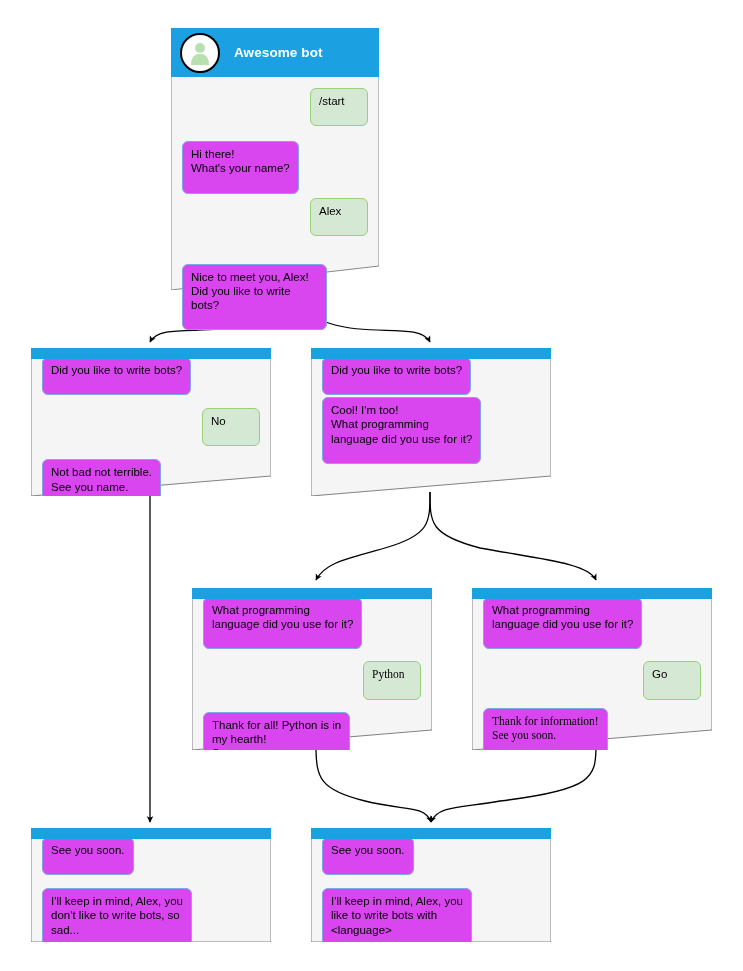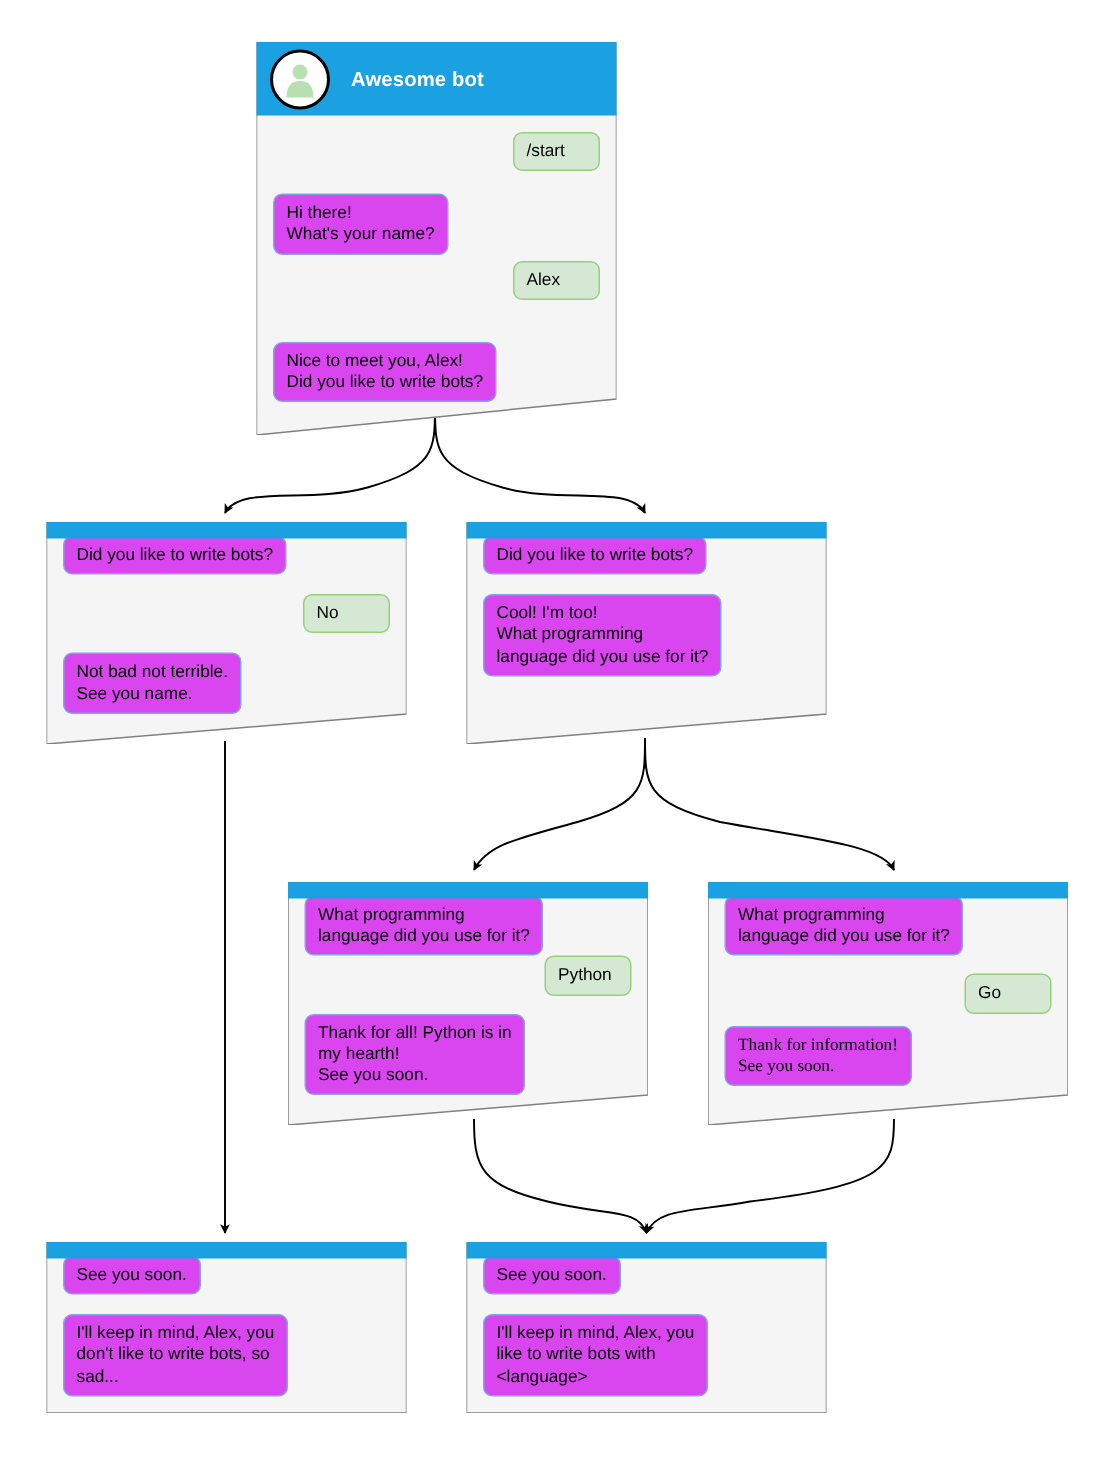--- a/index.html
+++ b/index.html
@@ -97,21 +97,21 @@
     box-sizing: border-box;
   }
   .msg-row.left  { justify-content: flex-start; }
   .msg-row.right { justify-content: flex-end; }
 
   .bubble {
     font-size: 11.5px;
     line-height: 14.2px;
     color: #000000;
     border-radius: 6px;
-    padding: 5px 8px 5px 8px;
+    padding: 5px 8px 17px 8px;
     box-sizing: border-box;
     white-space: pre-line;
     max-width: 78%;
   }
   .bubble.bot {
     background: #d946ef;
     border: 1px solid #7ea6e0;
   }
   .bubble.user {
     background: #d5e8d4;
@@ -139,21 +139,21 @@
 
   <path d="M 430,492 C 430,523 430,535 480,548 C 540,559 588,563 596,580" fill="none" stroke="#000000" stroke-width="1.3" marker-end="url(#arrow)"></path>
 
   <path d="M 150,494 L 150,822" fill="none" stroke="#000000" stroke-width="1.3" marker-end="url(#arrow)"></path>
 
   <path d="M 316,746 C 316,778 320,790 365,801 C 405,811 425,805 431,822" fill="none" stroke="#000000" stroke-width="1.3" marker-end="url(#arrow)"></path>
 
   <path d="M 596,746 C 596,778 592,790 500,801 C 462,808 438,805 431,822" fill="none" stroke="#000000" stroke-width="1.3" marker-end="url(#arrow)"></path>
 </svg>
 
-<div class="card" style="left:171px; top:28px; width:240px; height:262px;">
+<div class="card" style="left:171px; top:28px; width:208px; height:262px;">
   <svg class="card-shape" viewBox="0 0 240 262" preserveAspectRatio="none">
     <path d="M 0,0 L 240,0 L 240,238 L 0,262 Z" fill="#f5f5f5" stroke="#808080" stroke-width="1"></path>
   </svg>
   <div class="card-body">
     <div class="root-header">
       <span class="avatar">
         <svg width="28" height="28" viewBox="0 0 28 28">
           <circle cx="14" cy="9" r="5" fill="#b9e0b0"></circle>
           <path d="M 5,26 C 5,17.5 9,15 14,15 C 19,15 23,17.5 23,26 Z" fill="#b9e0b0"></path>
         </svg>
@@ -202,41 +202,41 @@
 
 <div class="card" style="left:311px; top:348px; width:240px; height:148px;">
   <svg class="card-shape" viewBox="0 0 240 148" preserveAspectRatio="none">
     <path d="M 0,0 L 240,0 L 240,128 L 0,148 Z" fill="#f5f5f5" stroke="#808080" stroke-width="1"></path>
   </svg>
   <div class="card-body">
     <div class="chat clip-top" style="top:0; height:148px; overflow:hidden;">
       <div class="msg-row left" style="margin-top:9px;">
         <span class="bubble bot">Did you like to write bots?</span>
       </div>
-      <div class="msg-row left" style="margin-top:13px;">
+      <div class="msg-row left" style="margin-top:2px;">
         <span class="bubble bot">Cool! I'm too!
 What programming
 language did you use for it?</span>
       </div>
     </div>
     <div class="bar"></div>
   </div>
 </div>
 
 <div class="card" style="left:192px; top:588px; width:240px; height:162px;">
   <svg class="card-shape" viewBox="0 0 240 162" preserveAspectRatio="none">
     <path d="M 0,0 L 240,0 L 240,142 L 0,162 Z" fill="#f5f5f5" stroke="#808080" stroke-width="1"></path>
   </svg>
   <div class="card-body">
     <div class="chat clip-top" style="top:0; height:162px; overflow:hidden;">
       <div class="msg-row left" style="margin-top:9px;">
         <span class="bubble bot">What programming
 language did you use for it?</span>
       </div>
-      <div class="msg-row right" style="">
+      <div class="msg-row right" style="margin-top:12px;font-family:Liberation Serif, serif;">
         <span class="bubble user">Python</span>
       </div>
       <div class="msg-row left" style="margin-top:12px;">
         <span class="bubble bot">Thank for all! Python is in
 my hearth!
 See you soon.</span>
       </div>
     </div>
     <div class="bar"></div>
   </div>

